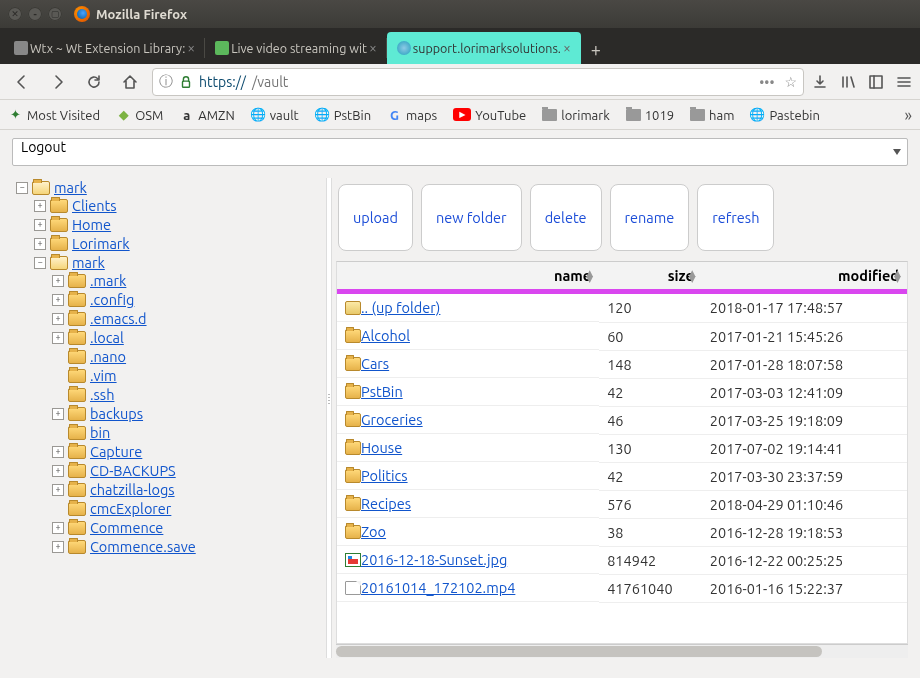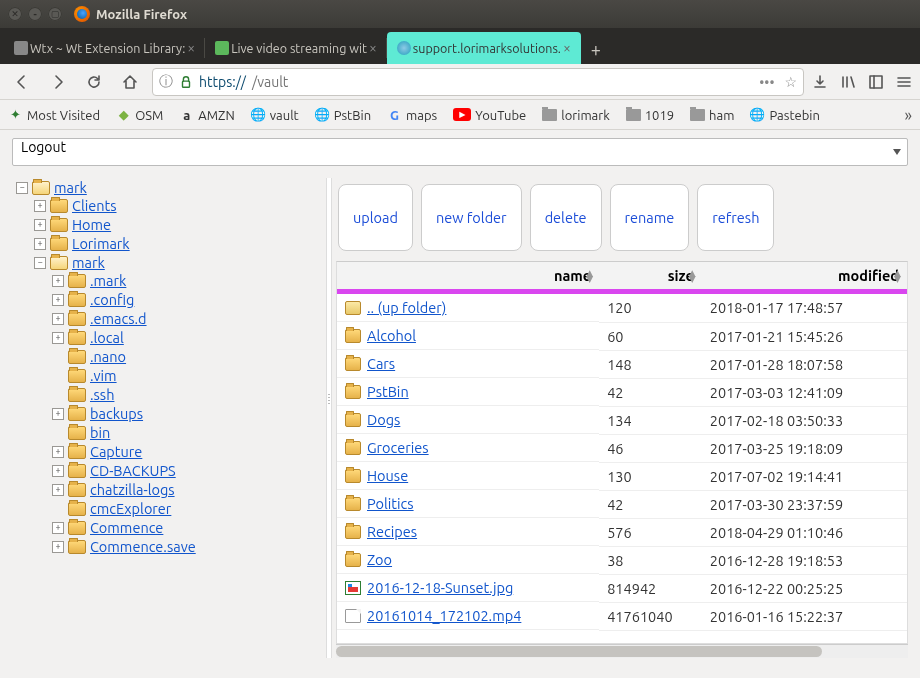--- a/index.html
+++ b/index.html
@@ -67,21 +67,21 @@
   .link{color:#1155cc;text-decoration:underline;cursor:pointer;}
 
   
   .btn-row { display:flex; gap:8px; padding:6px 2px 10px;}
   .btn { background:#fff; border:1px solid #ccc; border-radius:8px; padding:24px 14px; font-size:14.5px; color:#1d4ed8; cursor:pointer;}
   .table-wrap { flex:1; border:1px solid #ddd; border-top:1px solid #ccc; background:#fff; overflow-y:scroll; overflow-x:auto; position:relative;}
   table { width:100%; border-collapse:collapse; font-size:14.5px;}
   thead th { text-align:right; font-weight:bold; padding:5px 8px; background:#f3f3f3; border-bottom:5px solid #d946ef; position:relative;}
   thead th .sort{position:absolute;right:6px;top:50%;transform:translateY(-50%);font-size:9px;color:#999;line-height:6px;}
   tbody td { padding:5px 8px; border-bottom:1px solid #eee; color:#333;}
-  tbody td:first-child{display:flex;align-items:center;gap:6px;}
+  tbody td:first-child{display:flex;align-items:center;}
   .fico{width:16px;height:14px;}
   .fico.fld{background:linear-gradient(#ffd97a,#e6b24a);border:1px solid #b8892c;border-radius:2px;position:relative;}
   .fico.fld::before{content:"";position:absolute;top:-3px;left:0;width:6px;height:3px;background:#e6b24a;border:1px solid #b8892c;border-bottom:none;border-radius:1px 1px 0 0;}
   .fico.up{background:linear-gradient(#fce9a6,#e8c96a);border:1px solid #b8892c;border-radius:2px;}
   .fico.img{background:linear-gradient(#fff,#fff);border:1px solid #2e7d32;position:relative;}
   .fico.img::after{content:"";position:absolute;left:2px;right:2px;bottom:2px;height:5px;background:#e53935;}
   .fico.img::before{content:"";position:absolute;left:2px;top:2px;width:4px;height:4px;background:#1e88e5;}
   .fico.file{background:#fff;border:1px solid #999;border-radius:1px;position:relative;}
   .fico.file::before{content:"";position:absolute;top:-1px;right:-1px;border-top:5px solid #f3f3f3;border-left:5px solid transparent;}
   .hscroll{height:14px;background:#eee;border-top:1px solid #ccc;position:relative;}
@@ -433,28 +433,20 @@
                 <td>
                   <span class="fico fld"></span>
                   <span class="link">PstBin</span>
                 </td>
                 <td>42</td>
                 <td>2017-03-03 12:41:09</td>
               </tr>
               <tr>
                 <td>
                   <span class="fico fld"></span>
-                  <span class="link">Dogs</span>
-                </td>
-                <td>134</td>
-                <td>2017-02-18 03:50:33</td>
-              </tr>
-              <tr>
-                <td>
-                  <span class="fico fld"></span>
                   <span class="link">Groceries</span>
                 </td>
                 <td>46</td>
                 <td>2017-03-25 19:18:09</td>
               </tr>
               <tr>
                 <td>
                   <span class="fico fld"></span>
                   <span class="link">House</span>
                 </td>

